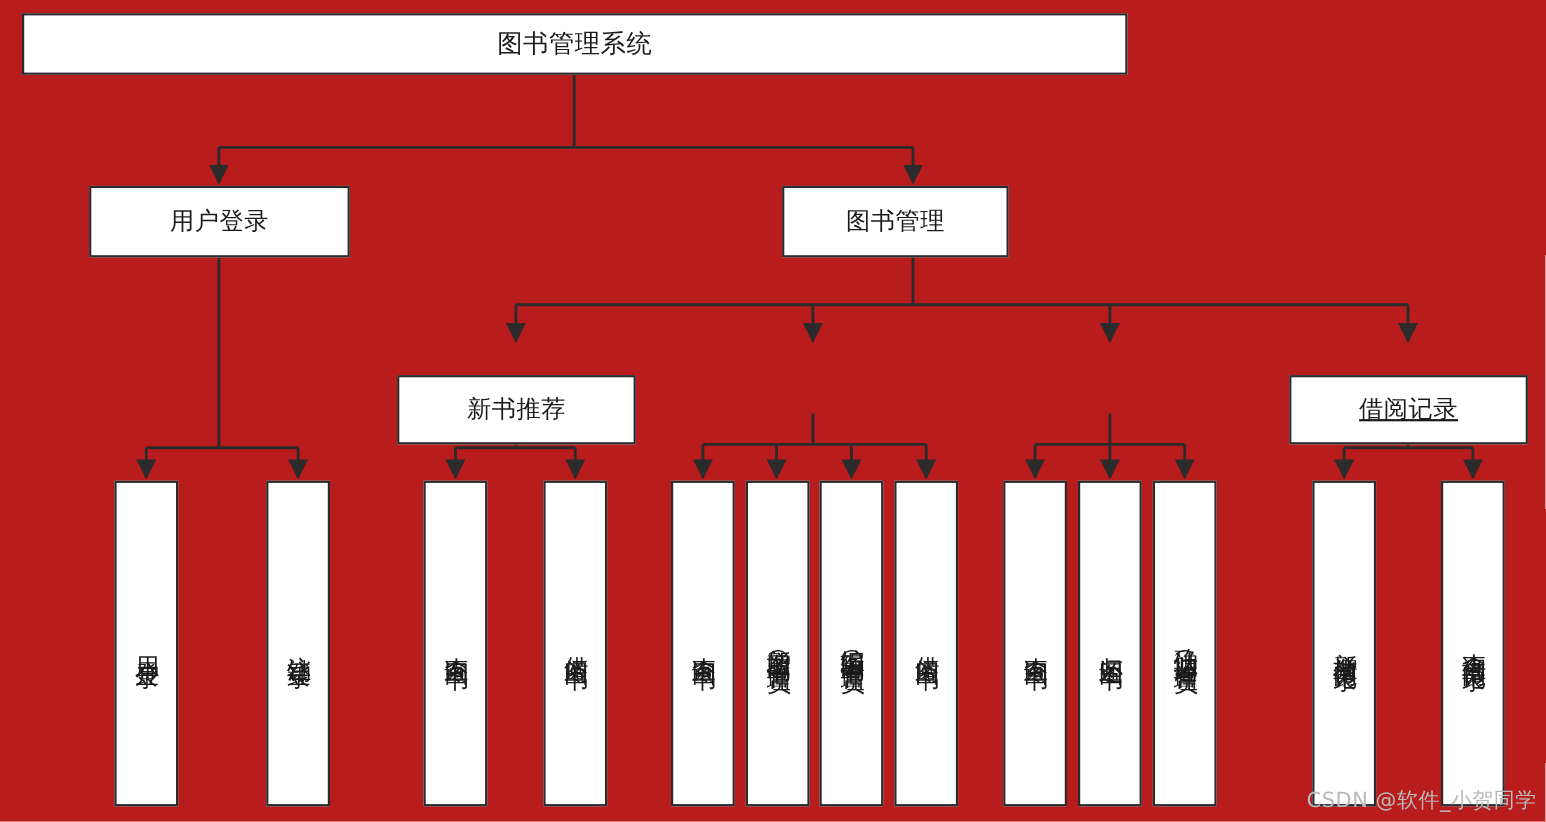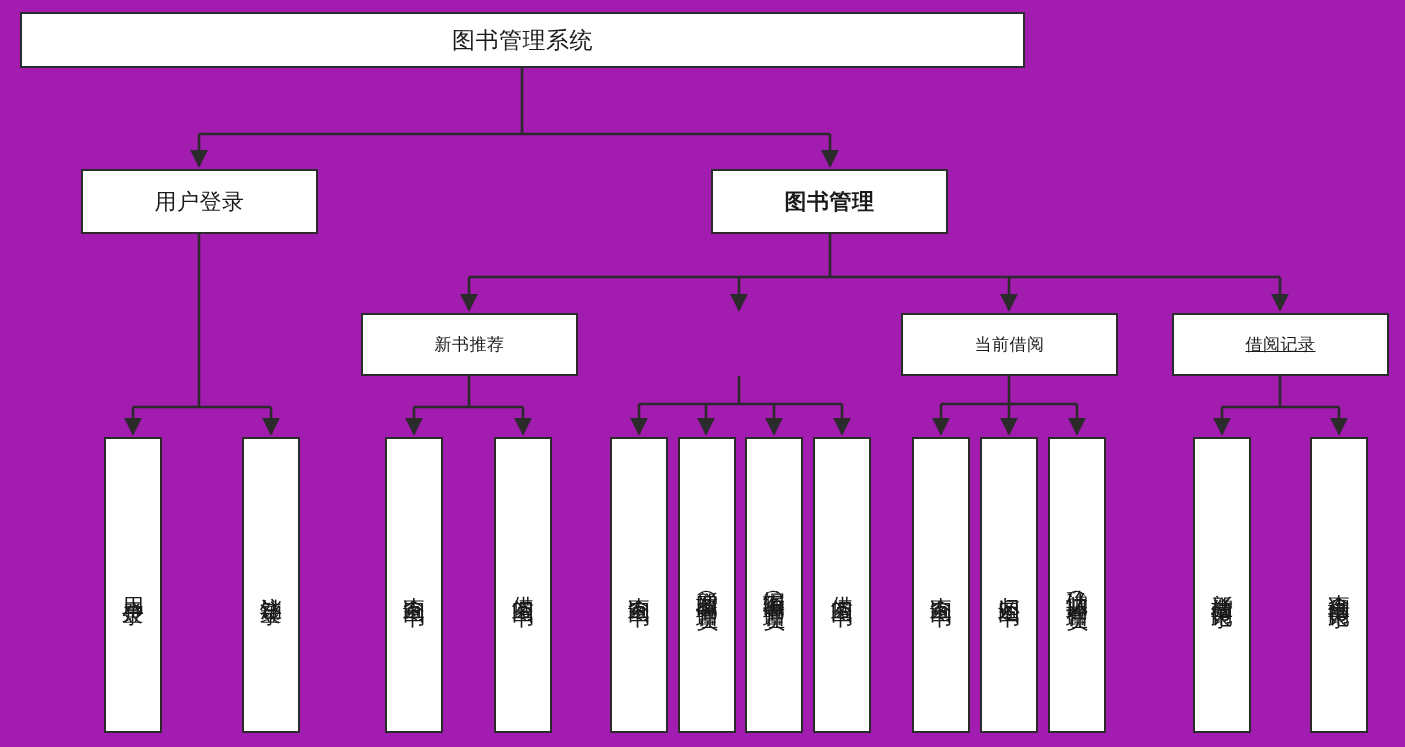--- a/index.html
+++ b/index.html
@@ -7,21 +7,21 @@
     padding: 0;
     background: #ffffff;
   }
   body {
     font-family: "DejaVu Sans", "Liberation Sans", sans-serif;
   }
   #canvas {
     position: relative;
     width: 1405px;
     height: 747px;
-    background: #a21caf;
+    background: #b91c1c;
     overflow: hidden;
   }
   #edges {
     position: absolute;
     left: 0;
     top: 0;
     width: 1405px;
     height: 747px;
   }
   .node {
@@ -29,21 +29,21 @@
     box-sizing: border-box;
     background: #ffffff;
     border: 2px solid #2b2b2b;
     display: flex;
     align-items: center;
     justify-content: center;
     color: #1a1a1a;
   }
   .node.root        { font-size: 23px; }
   .node.level2      { font-size: 22px; }
-  .node.level3      { font-size: 17px; }
+  .node.level3      { font-size: 22px; margin-top: 28px; }
   .node.leaf        { font-size: 22px; }
   .node-label {
     line-height: 1.0;
     white-space: nowrap;
     letter-spacing: 0.5px;
   }
   
   .node.leaf .node-label {
     writing-mode: vertical-rl;
     text-orientation: upright;
@@ -118,29 +118,26 @@
     </g>
   </svg>
 
   <div class="node root" style="left:20px; top:12px; width:1005px; height:56px;">
     <span class="node-label">图书管理系统</span>
   </div>
 
   <div class="node level2" style="left:81px; top:169px; width:237px; height:65px;">
     <span class="node-label">用户登录</span>
   </div>
-  <div class="node level2" style="left:711px; top:169px; width:237px; height:65px;font-weight:bold;">
+  <div class="node level2" style="left:711px; top:169px; width:206px; height:65px;">
     <span class="node-label">图书管理</span>
   </div>
 
   <div class="node level3" style="left:361px; top:313px; width:217px; height:63px;">
     <span class="node-label">新书推荐</span>
-  </div>
-  <div class="node level3" style="left:901px; top:313px; width:217px; height:63px;">
-    <span class="node-label">当前借阅</span>
   </div>
   <div class="node level3" style="left:1172px; top:313px; width:217px; height:63px;text-decoration:underline;">
     <span class="node-label">借阅记录</span>
   </div>
 
   <div class="node leaf" style="left:104px; top:437px; width:58px; height:296px;">
     <span class="node-label">用户登录</span>
   </div>
   <div class="node leaf" style="left:242px; top:437px; width:58px; height:296px;">
     <span class="node-label">注销登录</span>
@@ -176,14 +173,15 @@
     <span class="node-label">确认归还（管理员）</span>
   </div>
 
   <div class="node leaf" style="left:1193px; top:437px; width:58px; height:296px;">
     <span class="node-label">新增借阅记录</span>
   </div>
   <div class="node leaf" style="left:1310px; top:437px; width:58px; height:296px;">
     <span class="node-label">查询借阅记录</span>
   </div>
 
+  <div class="watermark">CSDN @软件_小贺同学</div>
 
 </div>
 
 </body></html>

